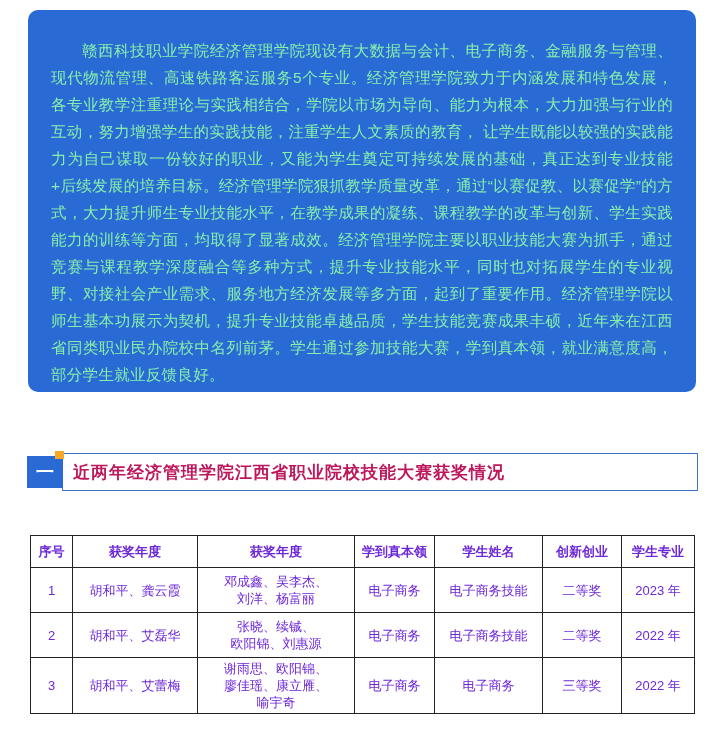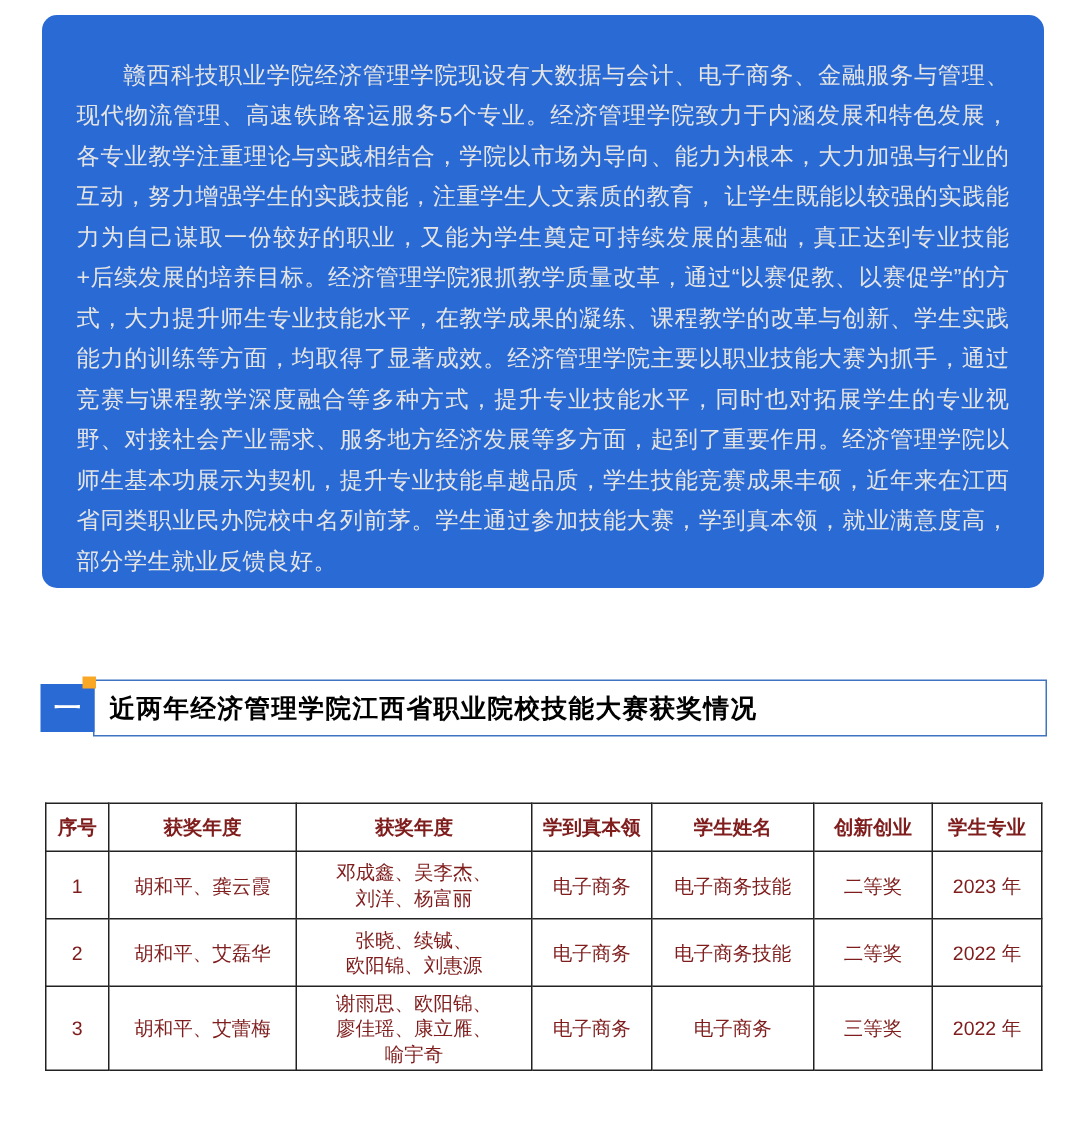--- a/index.html
+++ b/index.html
@@ -14,21 +14,21 @@
   
   .intro-panel {
     position:absolute; left:28px; top:10px;
     width:668px; height:382px;
     background:#2a6ad4;
     border-radius:10px;
     box-sizing:border-box;
     padding:27px 23px 24px 23px;
   }
   .intro-text {
-    color:#e5e5e5;
+    color:#86efac;
     font-size:15.5px;
     line-height:27px;
     text-align:justify;
     text-indent:2em;
     letter-spacing:0.3px;
   }
 
   
   .section-header { position:absolute; left:0; top:450px; width:724px; height:44px; }
   .accent-square {
@@ -49,39 +49,39 @@
   .title-box {
     position:absolute; left:62px; top:3px;
     width:636px; height:38px;
     box-sizing:border-box;
     border:1px solid #3f74c2;
     background:#ffffff;
     display:flex; align-items:center;
     padding-left:10px;
   }
   .section-title {
-    color:#000000;
+    color:#be185d;
     font-weight:bold;
     font-size:17px;
     letter-spacing:1px;
     white-space:nowrap;
   }
 
   
   table.awards {
     position:absolute; left:30px; top:535px;
     width:664px;
     border-collapse:collapse;
     table-layout:fixed;
   }
   table.awards th, table.awards td {
     border:1px solid #222222;
     text-align:center;
     vertical-align:middle;
-    color:#7f1d1d;
+    color:#6d28d9;
     font-size:13px;
     line-height:17px;
     padding:2px 2px;
     overflow:hidden;
   }
   table.awards th { font-weight:bold; }
   tr.hdr-row  { height:32px; }
   tr.row-1    { height:45px; }
   tr.row-2    { height:45px; }
   tr.row-3    { height:55px; }

